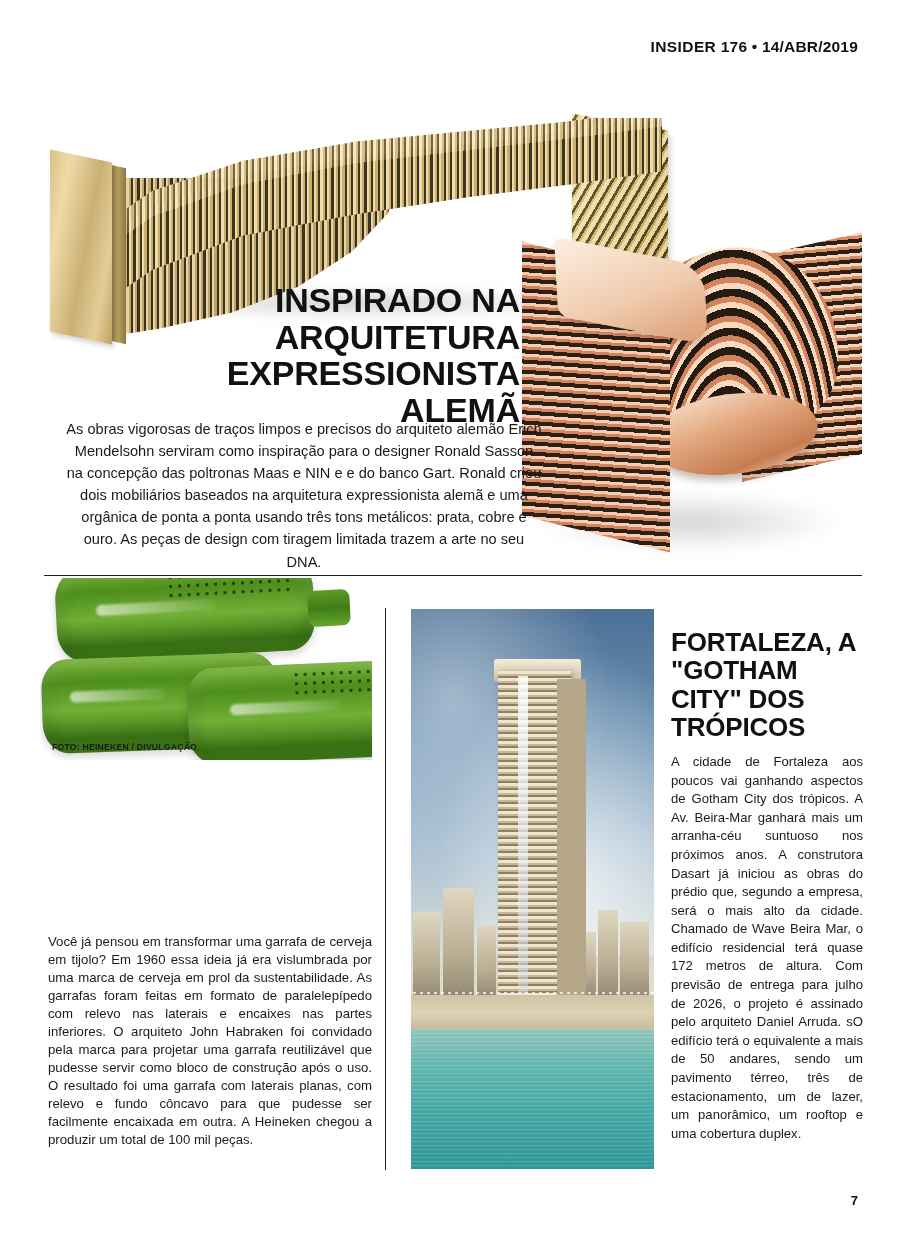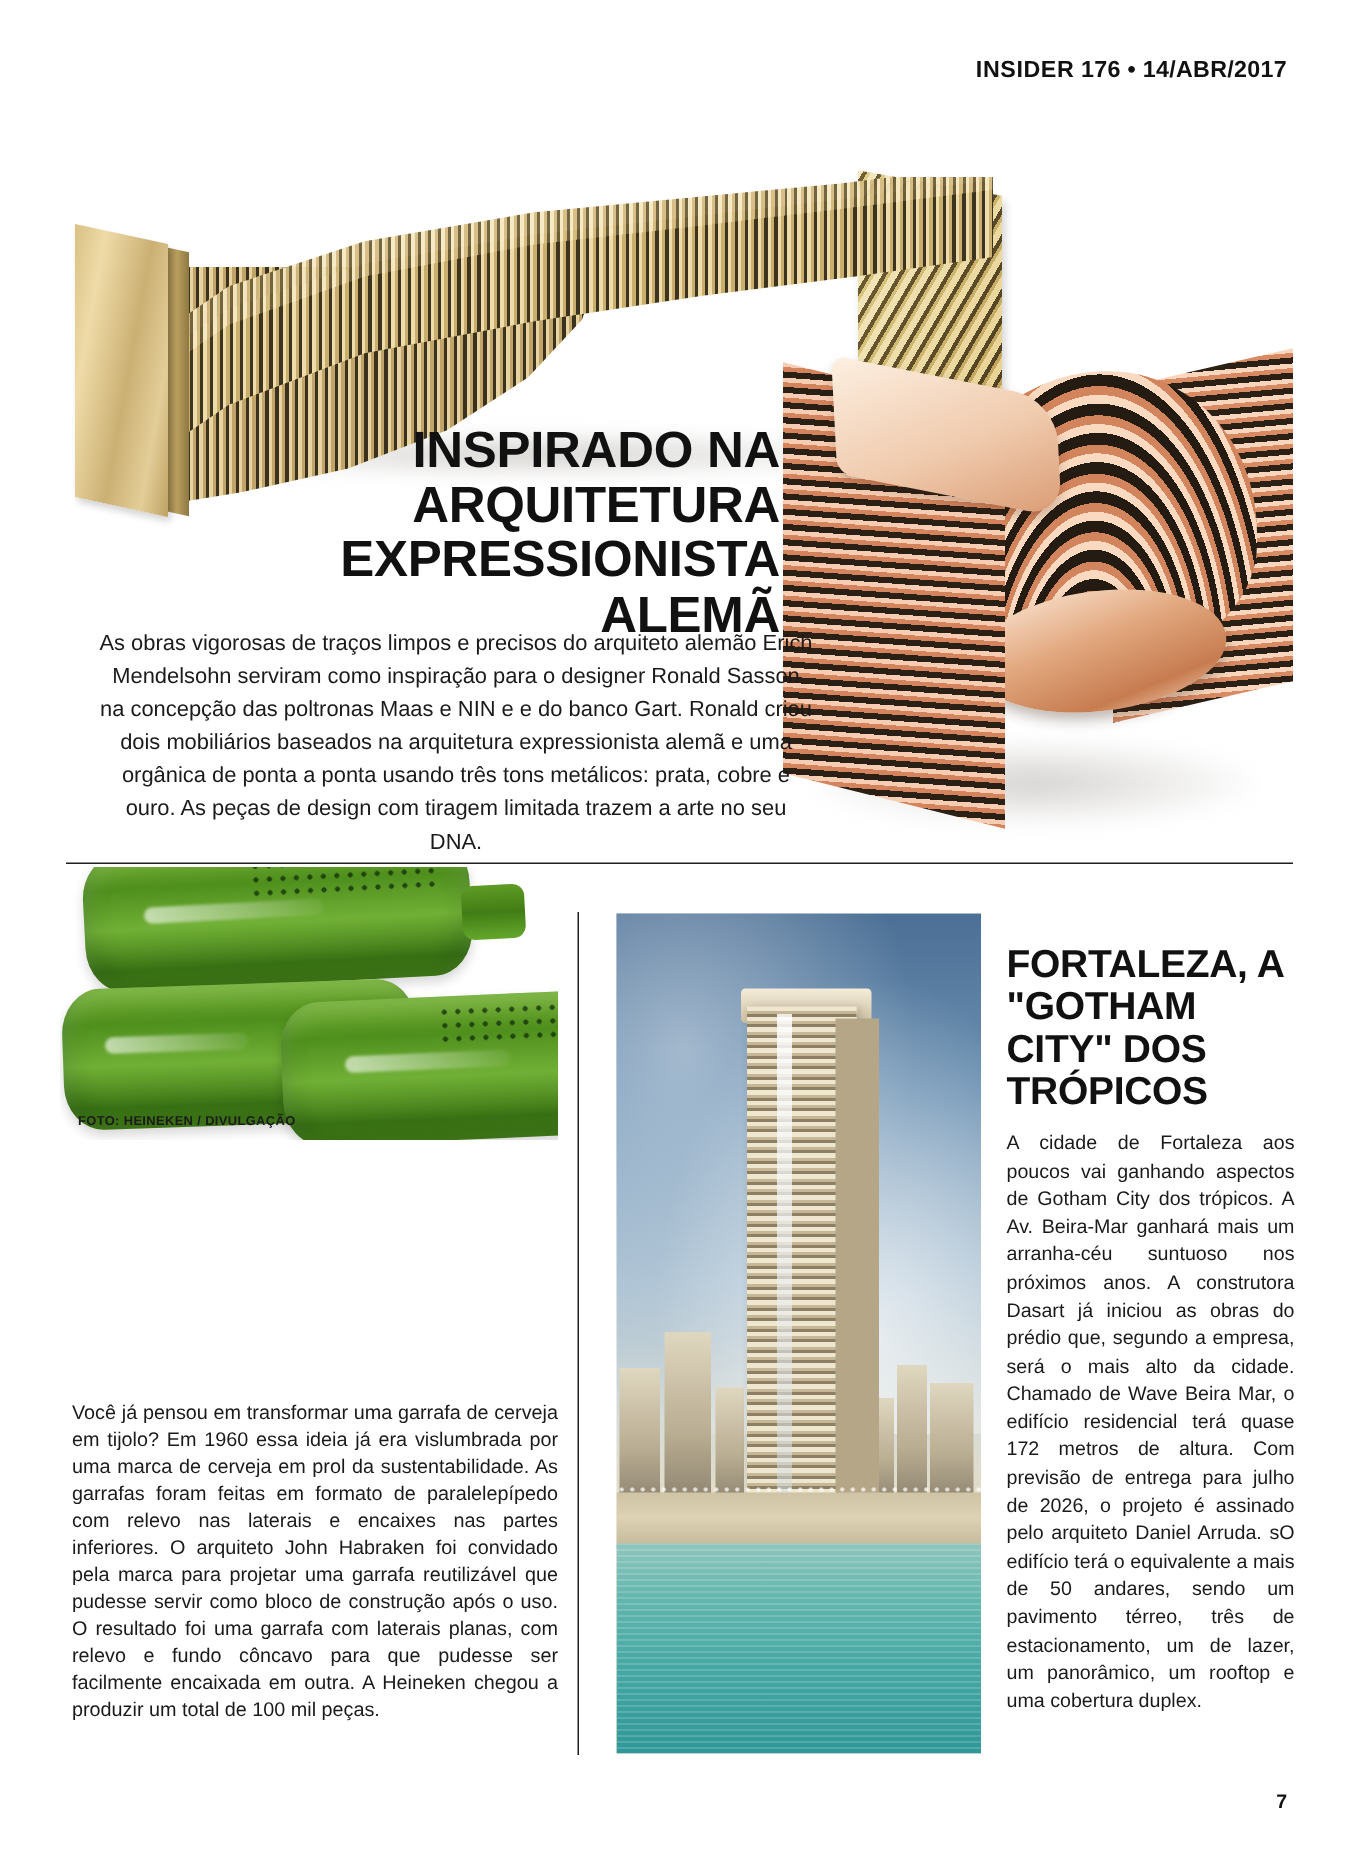--- a/index.html
+++ b/index.html
@@ -455,21 +455,21 @@
 </style>
 </head>
 <body>
 
 <div class="page">
 
   <div class="masthead">
     <span class="mh-strong">INSIDER</span>
     <span class="mh-rest">176</span>
     <span class="mh-rest">•</span>
-    <span class="mh-rest">14/ABR/2017</span>
+    <span class="mh-rest">14/ABR/2019</span>
   </div>
 
   <div class="bench-wrap">
     <div class="bench-shadow"></div>
     <div class="bench">
       <div class="bench-endR"></div>
       <div class="bench-endR-face"></div>
       <div class="bench-skirt"></div>
       <div class="bench-seat"></div>
       <div class="bench-seat-top"></div>

